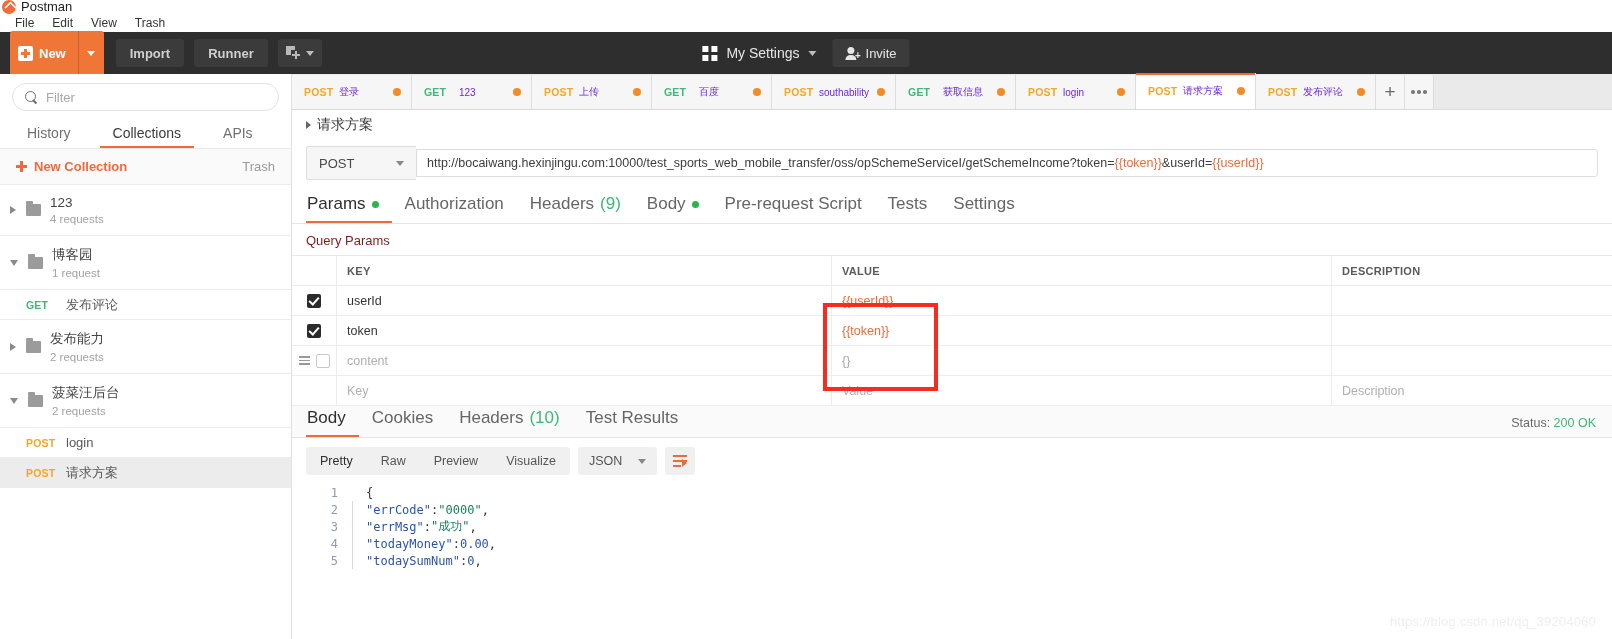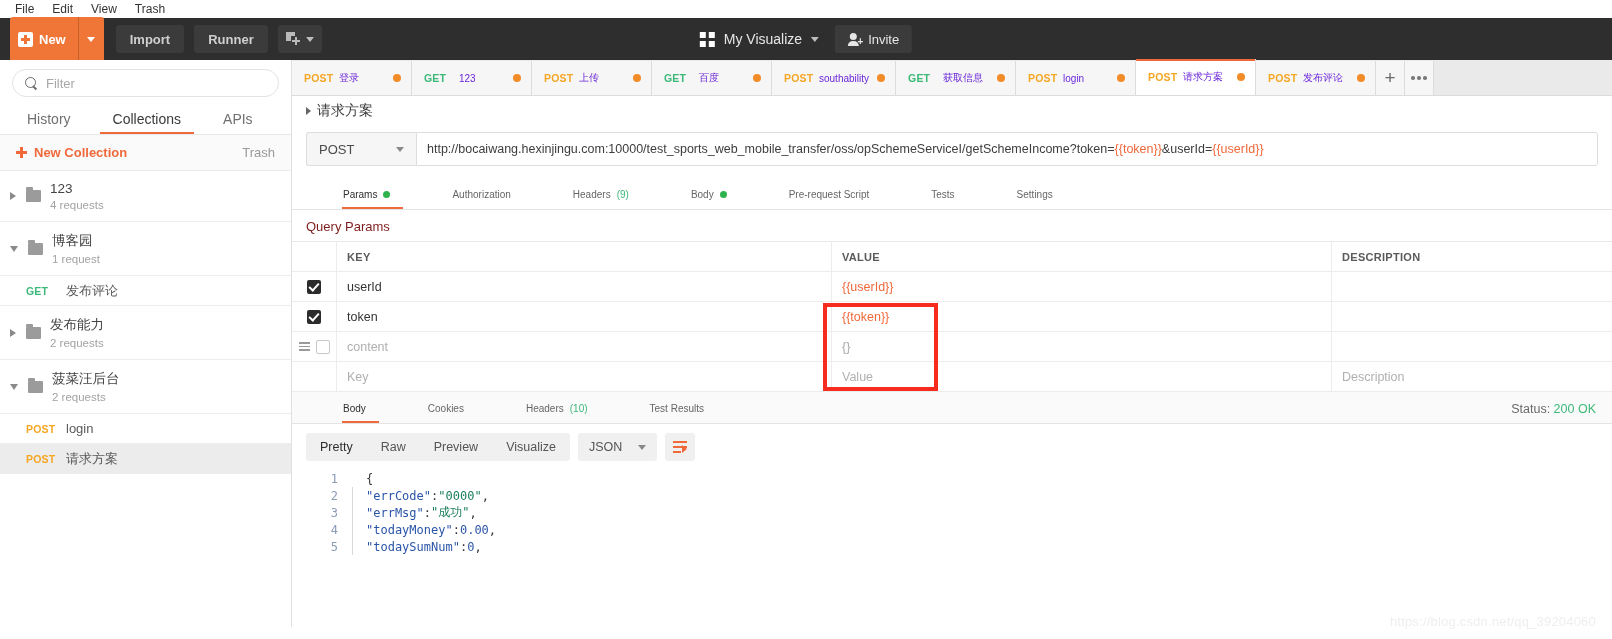--- a/index.html
+++ b/index.html
@@ -192,29 +192,29 @@
   .req-title { font-size: 14px; color: #3b3b3b; }
 
   .url-row { display: flex; align-items: center; padding: 6px 14px 12px 14px; }
   .method-box {
     width: 110px; height: 34px; border: 1px solid #ddd; border-right: none;
     background: #f6f6f6; display: flex; align-items: center; justify-content: space-between;
     padding: 0 12px; border-radius: 3px 0 0 3px;
   }
   .method-lbl { font-size: 13px; color: #4a4a4a; }
   .url-box {
-    flex: 1; height: 34px; border: 1px solid #ddd; background: #fff;
+    flex: 1; height: 28px; border: 1px solid #ddd; background: #fff;
     display: flex; align-items: center; padding: 0 10px; border-radius: 0 3px 3px 0;
     overflow: hidden; white-space: nowrap;
   }
   .url-text { font-size: 12.5px; color: #3d3d3d; }
   .url-text .var { color: #f0693a; }
 
   .req-tabs { height: 32px; display: flex; align-items: flex-end; padding: 0 14px; border-bottom: 1px solid #e5e5e5; gap: 0; }
-  .rq-tab { font-size: 10px; color: #666; padding: 0 13px 7px 13px; display: flex; align-items: center; gap: 6px; border-bottom: 2px solid transparent; margin-left: 36px; }
+  .rq-tab { font-size: 17px; color: #666; padding: 0 13px 7px 13px; display: flex; align-items: center; gap: 6px; border-bottom: 2px solid transparent; }
   .rq-tab:first-child { padding-left: 1px; }
   .rq-tab.active { color: #2f2f2f; border-bottom-color: #f0693a; }
   .gdot { width: 7px; height: 7px; border-radius: 50%; background: #2eb24c; display: inline-block; }
   .cnt { color: #3cb878; }
 
   .qp-label { font-size: 13px; color: #7f1d1d; padding: 9px 14px 7px 14px; }
 
   .ptable { border-top: 1px solid #e8e8e8; }
   .prow { display: flex; border-bottom: 1px solid #ececec; min-height: 30px; align-items: stretch; }
   .prow.head { background: #fff; }
@@ -289,20 +289,24 @@
   .watermark {
     position: absolute; right: 16px; bottom: 10px; color: #eeeeee; font-size: 13px;
     letter-spacing: 0.2px;
   }
 </style>
 </head>
 <body>
 
 <div class="app">
 
+  <div class="titlebar">
+    <span class="pm-logo"></span>
+    <span class="pm-title">Postman</span>
+  </div>
 
   <div class="menubar">
     <span class="mi">File</span>
     <span class="mi">Edit</span>
     <span class="mi">View</span>
     <span class="mi">Trash</span>
   </div>
 
   <div class="toolbar">
     <div class="btn-new">
@@ -325,21 +329,21 @@
     </div>
 
     <div class="tb-center">
       <div class="ws-btn">
         <span class="grid-icon">
             <i></i>
             <i></i>
             <i></i>
             <i></i>
           </span>
-        <span>My Visualize</span>
+        <span>My Settings</span>
         <span class="caret dark"></span>
       </div>
       <div class="invite-btn">
         <span class="person-icon">
           <i class="head"></i>
             <i class="body"></i>
             <i class="pl">+</i>
         </span>
         <span>Invite</span>
       </div>

